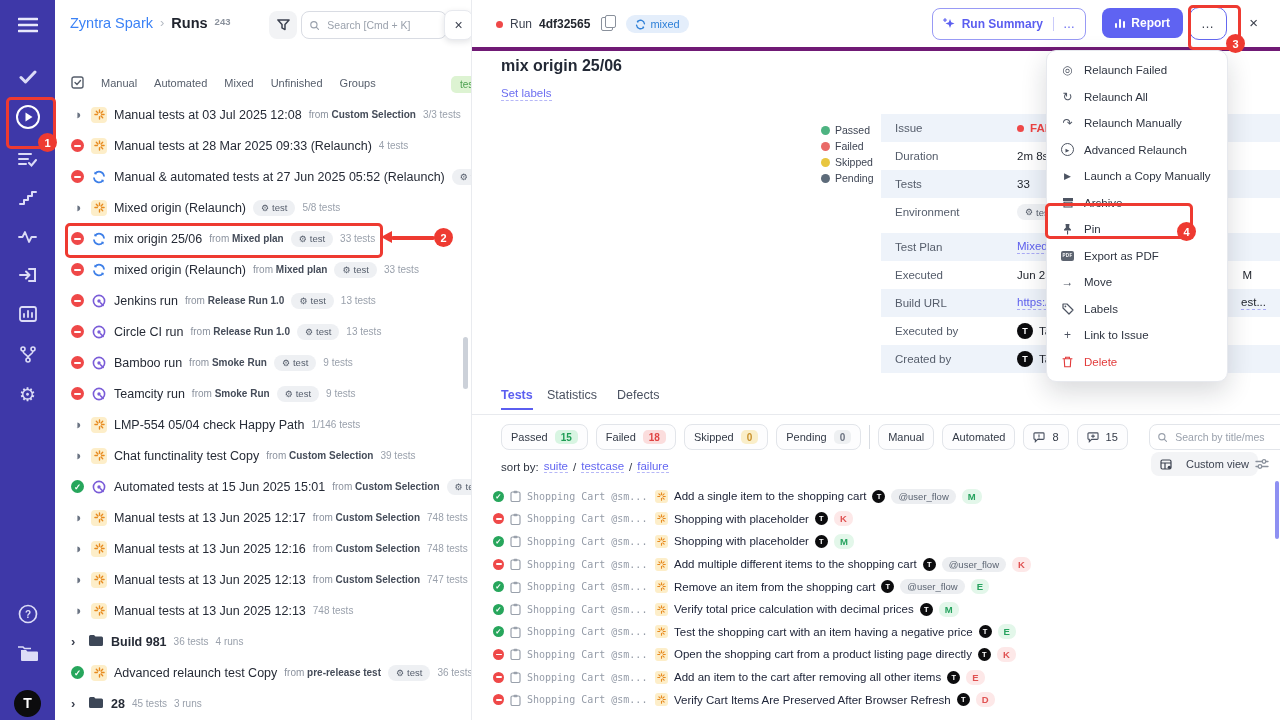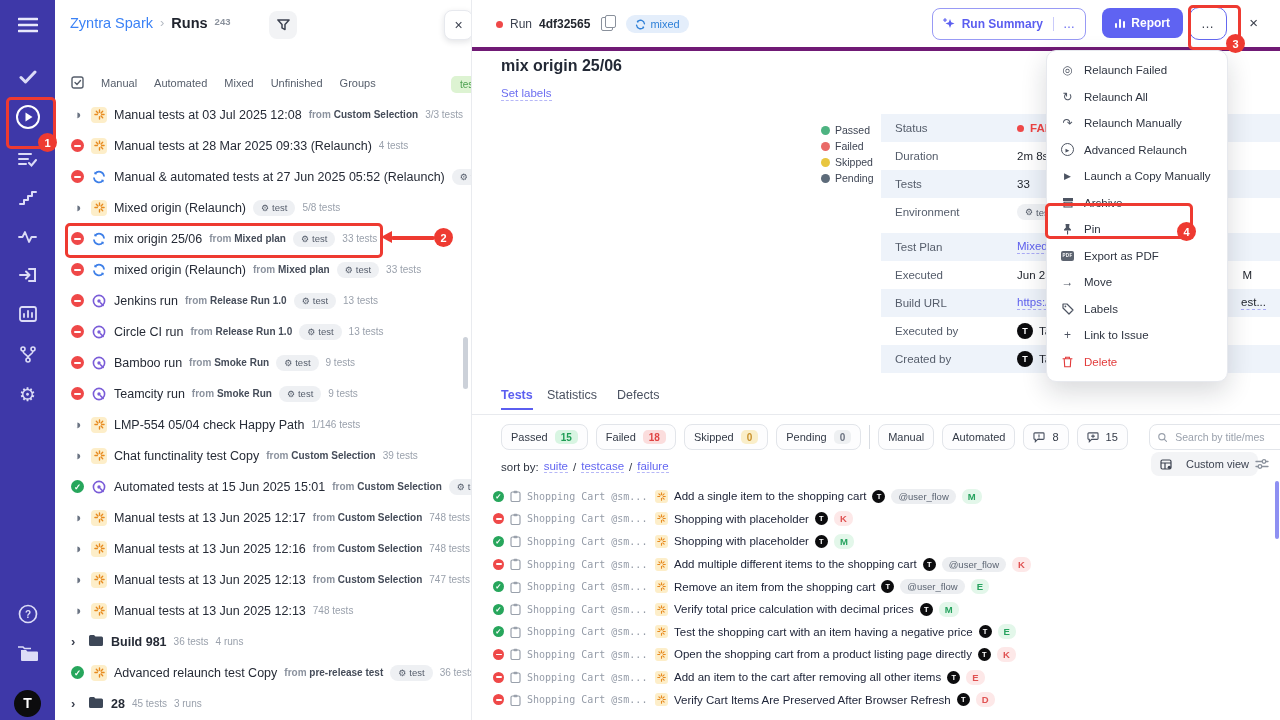--- a/index.html
+++ b/index.html
@@ -20,21 +20,21 @@
   .lsearch{position:absolute;left:246px;top:11px;width:146px;height:28px;border:1px solid #d9dce3;border-radius:8px;background:#fff;display:flex;align-items:center;padding:0 8px;gap:6px;box-sizing:border-box;}
   .lsearch input{border:0;outline:0;width:100%;font-size:10.5px;color:#444b58;font-family:"Liberation Sans",sans-serif;}
   .lsearch input::placeholder{color:#9aa1ac;}
   .lclose{position:absolute;left:389px;top:10px;width:27px;height:28px;background:#fff;border:1px solid #e7e9ee;border-radius:8px;box-shadow:0 2px 6px rgba(20,24,40,.12);display:flex;align-items:center;justify-content:center;font-size:14px;color:#3c4250;cursor:pointer;}
   .ltabs{position:absolute;left:16px;top:76px;display:flex;align-items:center;gap:17px;font-size:11px;color:#565e6b;}
   .ltabs .tab{cursor:pointer;}
   .toptag{position:absolute;left:396px;top:76px;background:#ddf3d2;color:#4a9f4e;font-size:10px;padding:3px 9px;border-radius:5px;}
   .runs{position:absolute;left:0;top:99px;width:416px;}
   .rrow{height:31px;display:flex;align-items:center;padding-left:16px;gap:7px;white-space:nowrap;cursor:pointer;}
   .rt{font-size:12.5px;color:#262b36;}
-  .rfrom{font-size:10px;color:#8b929e;font-weight:bold;}
+  .rfrom{font-size:10px;color:#8b929e;}
   .rfrom b{color:#454c59;}
   .chip{background:#eef0f3;border-radius:10px;padding:2.5px 8px;font-size:9.5px;color:#555d6b;display:inline-flex;gap:3px;align-items:center;}
   .chip .g{font-size:9px;color:#555d6b;}
   .rmeta{font-size:10px;color:#9aa1ac;}
   .st{width:13px;height:13px;border-radius:50%;flex:0 0 13px;display:flex;align-items:center;justify-content:center;}
   .st-failed{background:#ef4848;}
   .st-failed i{display:block;width:7px;height:2px;background:#fff;border-radius:1px;}
   .st-passed{background:#27a65c;color:#fff;font-size:8.5px;font-weight:700;}
   .st-prog{font-size:13px;line-height:13px;color:#6a7382;background:none;}
   .org{width:16px;height:16px;border-radius:4px;flex:0 0 16px;display:flex;align-items:center;justify-content:center;}
@@ -213,20 +213,27 @@
       <span class="proj">Zyntra Spark</span>
       <span class="sep">›</span>
       <span class="sect">Runs</span>
       <span class="cnt">243</span>
     </div>
     <div class="filterbtn">
         <svg width="13" height="13" viewBox="0 0 14 14">
           <path d="M1 1h12L8.6 6v5.4L5.4 9.6V6z" fill="none" stroke="#3c4250" stroke-width="1.6" stroke-linejoin="round"></path>
         </svg>
       </div>
+    <div class="lsearch">
+      <svg width="11" height="11" viewBox="0 0 12 12">
+          <circle cx="5" cy="5" r="4" stroke="#9aa1ac" stroke-width="1.5" fill="none"></circle>
+          <path d="M8 8l3 3" stroke="#9aa1ac" stroke-width="1.5" stroke-linecap="round"></path>
+        </svg>
+      <input placeholder="Search [Cmd + K]" style="">
+    </div>
     <div class="lclose">
         <span>×</span>
       </div>
 
     <div class="ltabs">
       <svg width="13" height="13" viewBox="0 0 13 13">
           <rect x="1" y="1" width="11" height="11" rx="2" stroke="#565e6b" stroke-width="1.4" fill="none"></rect>
           <path d="M4 6.5l2 2 3.5-4" stroke="#565e6b" stroke-width="1.4" fill="none" stroke-linecap="round"></path>
         </svg>
       <span class="tab">Manual</span>
@@ -592,21 +599,21 @@
           <span class="lgt">Skipped</span>
         </div>
       <div class="lgrow">
           <span class="lgdot" style="background:#5d6b7a"></span>
           <span class="lgt">Pending</span>
         </div>
     </div>
 
     <div class="info">
       <div class="irow shade">
-        <span class="il">Status</span>
+        <span class="il">Issue</span>
         <span class="iv fail">
             <span class="reddot"></span>
             <span>FAILED</span>
           </span>
       </div>
       <div class="irow">
         <span class="il">Duration</span>
         <span class="iv">2m 8s</span>
       </div>
       <div class="irow shade">

